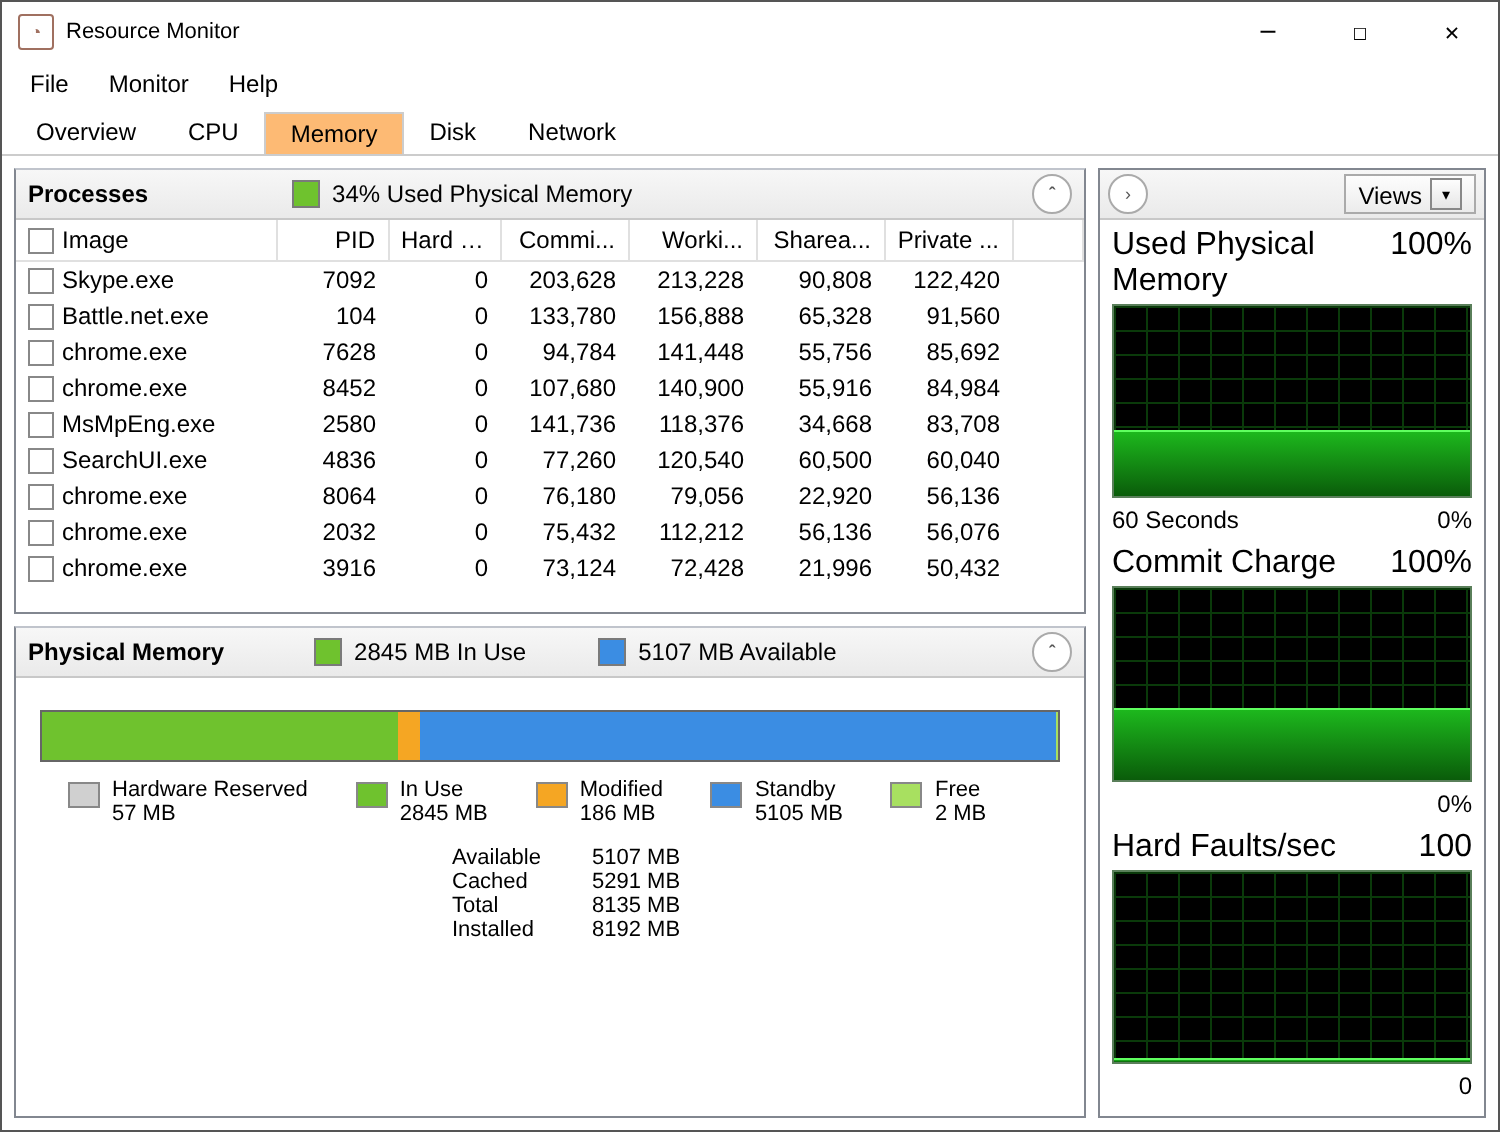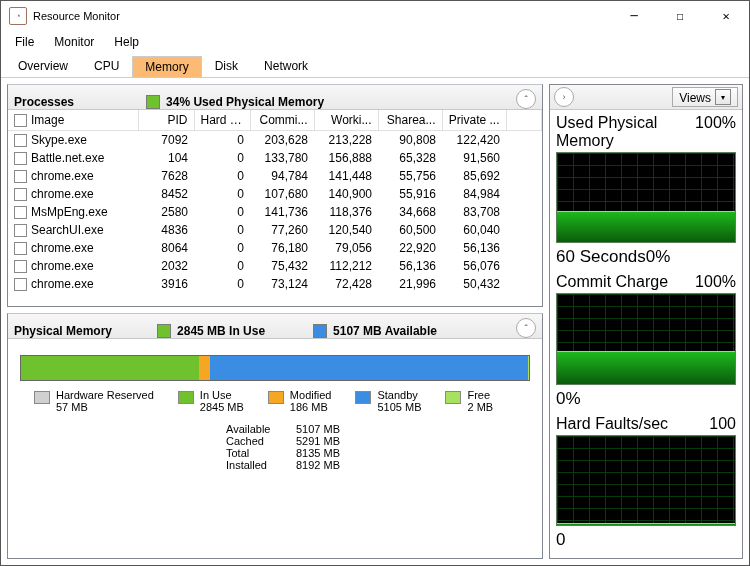--- a/index.html
+++ b/index.html
@@ -10,22 +10,22 @@
   .winbtns{margin-left:auto;display:flex}
   .winbtn{width:46px;height:30px;display:flex;align-items:center;justify-content:center;font-family:monospace}
   .menubar{height:22px;display:flex;align-items:center;padding-left:6px;gap:4px}
   .menubar .mi{padding:2px 8px}
   .tabbar{height:24px;border-bottom:1px solid #ccc;display:flex;align-items:center;padding-left:4px;gap:0}
   .tab{padding:3px 12px;border:1px solid transparent;border-bottom:none;font-size:12px}
   .tab.active{border-color:#ccc;background:#fdba74;position:relative;top:1px}
   .content{flex:1;display:flex;gap:6px;padding:6px;overflow:hidden}
   .leftcol{display:flex;flex-direction:column;gap:6px;flex:0 0 536px}
   .panel{border:1px solid #828790;border-top:1px solid #c0c4cc}
-  .panel-header{height:24px;background:linear-gradient(#f7f7f7,#eaeaea);border-bottom:1px solid #c8c8c8;display:flex;align-items:flex-end;padding:0 6px;font-weight:bold}
-  .panel-header .meter{margin-left:72px;display:flex;align-items:center;font-weight:bold}
+  .panel-header{height:24px;background:linear-gradient(#f7f7f7,#eaeaea);border-bottom:1px solid #c8c8c8;display:flex;align-items:center;padding:0 6px;font-weight:bold}
+  .panel-header .meter{margin-left:72px;display:flex;align-items:center;font-weight:normal}
   .panel-header .swatch{width:12px;height:12px;margin-right:6px;border:1px solid #7a7a7a}
   .green{background:#6fc22e}
   .blue{background:#3b8de3}
   .orange{background:#f5a623}
   .gray{background:#d0d0d0}
   .lgreen{background:#a8e060}
   .collapsebtn{margin-left:auto;width:18px;height:18px;border:1px solid #aaa;border-radius:50%;display:flex;align-items:center;justify-content:center;background:#fff;font-size:9px;color:#555}
   .proc-table{height:196px;overflow:hidden}
   table{border-collapse:collapse;width:100%;table-layout:fixed}
   th{font-weight:normal;text-align:left;border-right:1px solid #e0e0e0;border-bottom:1px solid #e0e0e0;padding:3px 6px;background:#fff;white-space:nowrap;overflow:hidden;text-overflow:ellipsis}
@@ -47,21 +47,21 @@
   .rightcol{flex:1;border:1px solid #828790;display:flex;flex-direction:column}
   .right-header{height:24px;background:linear-gradient(#f7f7f7,#eaeaea);border-bottom:1px solid #c8c8c8;display:flex;align-items:center;padding:0 4px}
   .expandbtn{width:18px;height:18px;border:1px solid #aaa;border-radius:50%;display:flex;align-items:center;justify-content:center;background:#fff;font-size:9px;color:#555}
   .viewsbtn{margin-left:auto;border:1px solid #aaa;background:linear-gradient(#fdfdfd,#ececec);padding:1px 6px;display:flex;align-items:flex-end;gap:4px}
   .viewsbtn .dd{border:1px solid #888;width:14px;height:14px;display:flex;align-items:center;justify-content:center;font-size:8px;background:linear-gradient(#fdfdfd,#e6e6e6)}
   .charts{flex:1;padding:4px 6px;display:flex;flex-direction:column;gap:2px;overflow:hidden}
   .chart-title{display:flex;justify-content:space-between;font-size:16px}
   .chart{height:104px;background:#000;border:1px solid #5a7f5a;position:relative;margin-bottom:2px;overflow:hidden}
   .grid{position:absolute;inset:0;background-image:linear-gradient(#0a3a0a 1px,transparent 1px),linear-gradient(90deg,#0a3a0a 1px,transparent 1px);background-size:16px 12px}
   .fill{position:absolute;left:0;right:0;bottom:0;background:linear-gradient(#1db81d,#0a5c0a);border-top:1px solid #5fff5f}
-  .chart-foot{display:flex;justify-content:flex-start;font-size:17px;margin-bottom:4px}
+  .chart-foot{display:flex;justify-content:space-between;font-size:12px;margin-bottom:4px}
 </style>
 </head>
 <body>
 <div class="window">
 
   <div class="titlebar">
     <span class="icon">◔</span>
     <span class="title">Resource Monitor</span>
     <div class="winbtns">
       <div class="winbtn">─</div>
@@ -243,21 +243,21 @@
         </div>
       </div>
 
       <div class="panel" style="flex:1">
         <div class="panel-header">
           <span>Physical Memory</span>
           <span class="meter" style="margin-left:45px">
             <span class="swatch green"></span>
             <span>2845 MB In Use</span>
           </span>
-          <span class="meter" style="margin-left:48px">
+          <span class="meter" style="margin-left:36px">
             <span class="swatch blue"></span>
             <span>5107 MB Available</span>
           </span>
           <span class="collapsebtn">ˆ</span>
         </div>
         <div class="physmem-body">
           <div class="bar">
             <div class="seg green" style="width:35%"></div>
             <div class="seg orange" style="width:2.3%"></div>
             <div class="seg blue" style="width:62.5%"></div>

